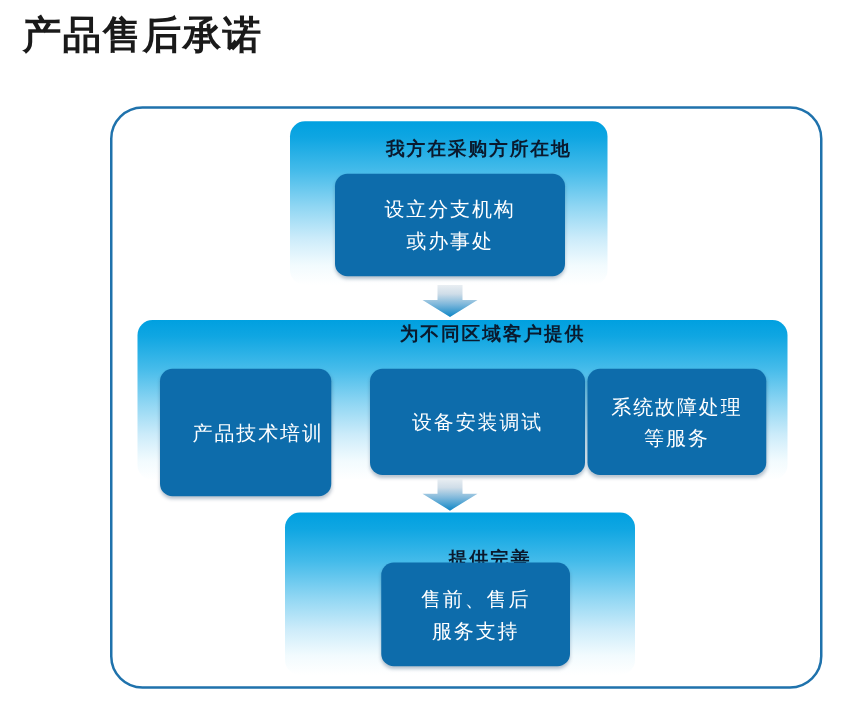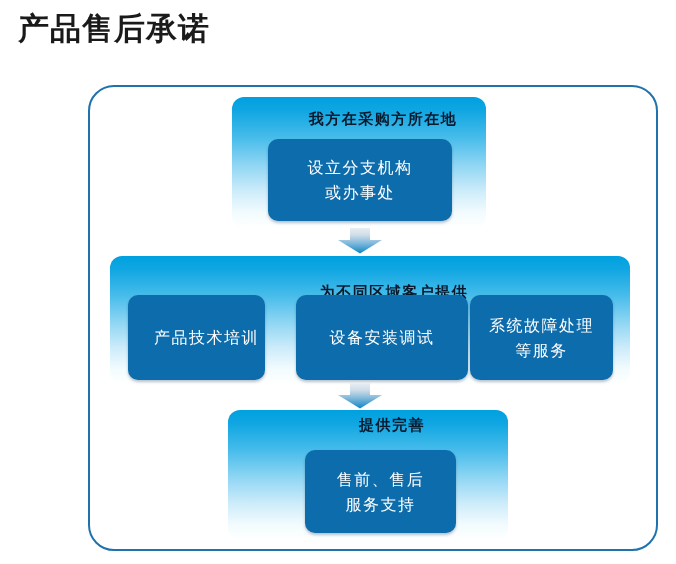--- a/index.html
+++ b/index.html
@@ -101,26 +101,26 @@
     height: 82px;
   }
 
   
   #panel-middle {
     left: 110px;
     top: 256px;
     width: 520px;
     height: 128px;
   }
-  #panel-middle .panel-title { top: 27px; text-align: center; }
+  #panel-middle .panel-title { top: 2px; text-align: center; }
   #box-training {
     left: 128px;
     top: 295px;
     width: 137px;
-    height: 85px;
+    height: 102px;
     padding-left: 20px;
   }
   #box-install {
     left: 296px;
     top: 295px;
     width: 172px;
     height: 85px;
   }
   #box-fault {
     left: 470px;
@@ -129,21 +129,21 @@
     height: 85px;
   }
 
   
   #panel-bottom {
     left: 228px;
     top: 410px;
     width: 280px;
     height: 130px;
   }
-  #panel-bottom .panel-title { top: 6px; }
+  #panel-bottom .panel-title { top: 28px; }
   #box-support {
     left: 305px;
     top: 450px;
     width: 151px;
     height: 83px;
   }
 
   
   .down-arrow {
     position: absolute;

